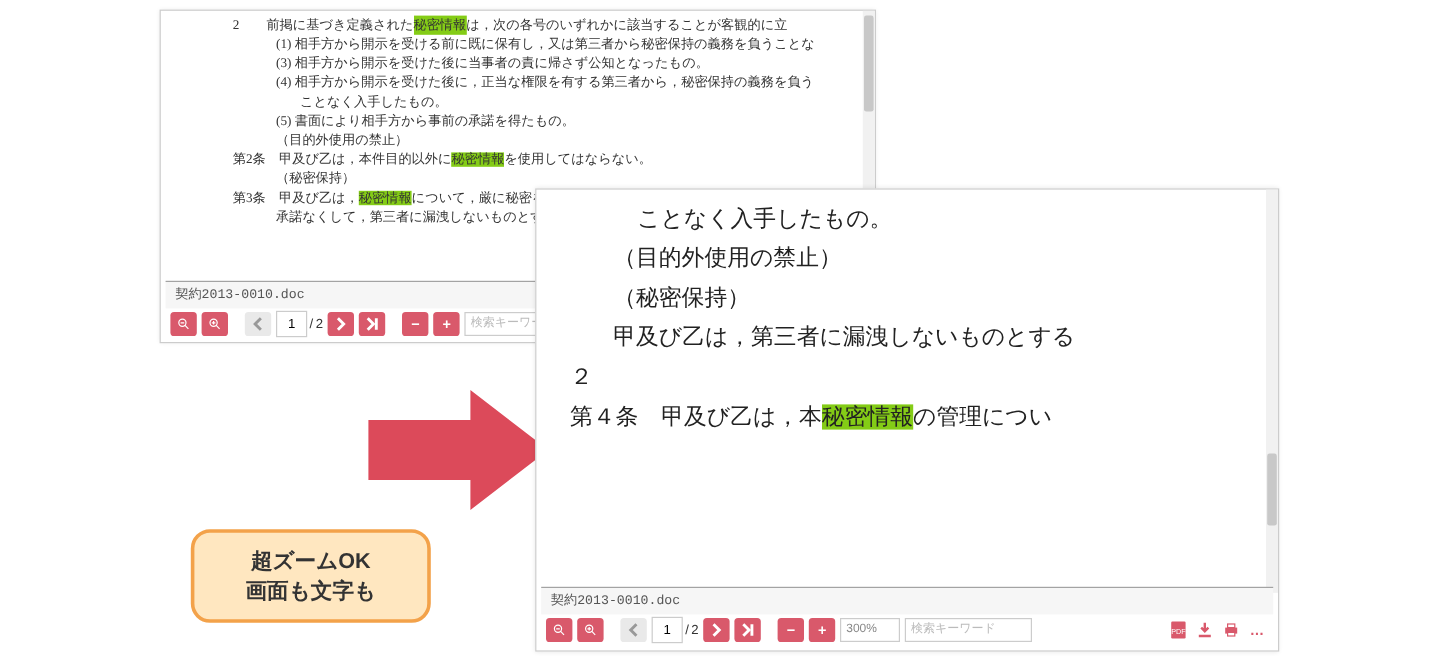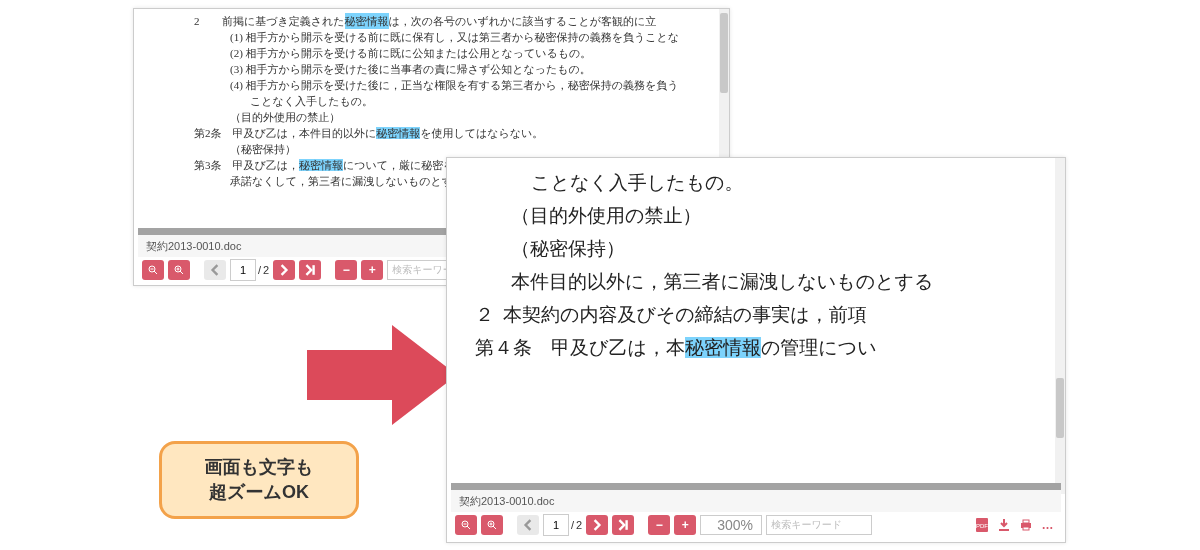--- a/index.html
+++ b/index.html
@@ -9,39 +9,39 @@
 
 .small{left:133px;top:8px;width:595px;height:276px}
 .doc-area{position:absolute;inset:0 0 48px 0;overflow:hidden;padding:4px 20px 4px 60px}
 .small .doc-area{font-size:11px;line-height:16px}
 .small .doc-area p{margin:0;white-space:nowrap}
 .ind1{padding-left:0}
 .ind2{padding-left:36px}
 .ind3{padding-left:56px}
 .label-row{display:flex}
 .label-row .num{width:28px;display:inline-block}
-.hl{background:#7dd3fc}
+.hl{background:#84cc16}
 
 
 .large{left:446px;top:157px;width:618px;height:384px}
 .large .doc-area{font-size:19px;line-height:33px;font-family:"MS Mincho",serif;color:#222;padding:8px 10px 4px 28px;bottom:58px}
 .large .doc-area p{margin:0;white-space:nowrap}
 
 
-.filebar{position:absolute;left:4px;right:4px;bottom:30px;height:22px;border-top:7px solid #a3a3a3;background:#f6f6f6;font-family:Liberation Sans, sans-serif;font-size:11px;line-height:22px;padding-left:8px;color:#555}
+.filebar{position:absolute;left:4px;right:4px;bottom:30px;height:22px;border-top:1px solid #a3a3a3;background:#f6f6f6;font-family:Liberation Mono, monospace;font-size:11px;line-height:22px;padding-left:8px;color:#555}
 
 
 .tbar{position:absolute;left:4px;right:4px;bottom:4px;height:26px;display:flex;align-items:center;gap:4px;font-family:Arial,sans-serif;font-size:11px;padding:0 4px}
 .btn{width:22px;height:20px;border-radius:3px;background:#d9596b;display:flex;align-items:center;justify-content:center;color:#fff;font-size:12px;font-weight:bold}
 .btn svg{width:12px;height:12px;fill:#fff}
 .btn.light{background:#e9e9e9;color:#444}
 .sep{width:6px}
 .pagefield{display:flex;align-items:center;gap:2px}
 .pagefield input{width:20px;height:18px;border:1px solid #ccc;text-align:center;font-size:11px}
-.zoomfield{width:44px;height:18px;border:1px solid #ccc;font-size:14px;padding-left:16px;line-height:18px;text-align:left;color:#888;font-family:sans-serif}
+.zoomfield{width:44px;height:18px;border:1px solid #ccc;font-size:10px;padding-left:4px;line-height:18px;text-align:left;color:#888;font-family:sans-serif}
 .search{width:100px;height:18px;border:1px solid #ccc;font-size:10px;padding-left:4px;line-height:18px;color:#bbb}
 .spacer{flex:1}
 .ricon{width:18px;height:18px;display:flex;align-items:center;justify-content:center;color:#d9596b;font-size:12px}
 .ricon svg{fill:#d9596b}
 .small .filebar{bottom:28px}
 .small .tbar{bottom:2px}
 
 
 .vscroll{position:absolute;right:0;top:0;bottom:48px;width:10px;background:#f1f1f1}
 .vscroll .thumb{position:absolute;left:1px;right:1px;background:#c8c8c8;border-radius:2px}
@@ -60,24 +60,24 @@
 
   <div class="panel small">
     <div class="doc-area" id="smallDoc">
         <p class="ind1 label-row">
           <span class="num">2</span>
           <span>前掲に基づき定義された</span>
           <span class="hl">秘密情報</span>
           <span>は，次の各号のいずれかに該当することが客観的に立</span>
         </p>
         <p class="ind2"><span>(1) 相手方から開示を受ける前に既に保有し，又は第三者から秘密保持の義務を負うことな</span></p>
-        <p class="ind2"><span>(2) 相手方から開示を受ける前に既に公知または公用となっているもの。</span></p>
         <p class="ind2"><span>(3) 相手方から開示を受けた後に当事者の責に帰さず公知となったもの。</span></p>
         <p class="ind2"><span>(4) 相手方から開示を受けた後に，正当な権限を有する第三者から，秘密保持の義務を負う</span></p>
         <p class="ind3"><span>ことなく入手したもの。</span></p>
+        <p class="ind2"><span>(5) 書面により相手方から事前の承諾を得たもの。</span></p>
         <p class="ind2"><span>（目的外使用の禁止）</span></p>
         <p class="ind1"><span>第2条　甲及び乙は，本件目的以外に</span><span class="hl">秘密情報</span><span>を使用してはならない。</span></p>
         <p class="ind2"><span>（秘密保持）</span></p>
         <p class="ind1"><span>第3条　甲及び乙は，</span><span class="hl">秘密情報</span><span>について，厳に秘密を保持するもの</span></p>
         <p class="ind2"><span>承諾なくして，第三者に漏洩しないものとする。</span></p>
       </div>
     <div class="vscroll">
         <div class="thumb" style="top:4px;height:80px"></div>
       </div>
     <div class="filebar"><span>契約2013-0010.doc</span></div>
@@ -131,24 +131,23 @@
     <svg viewBox="0 0 170 120">
         <path d="M10 35 L95 35 L95 10 L160 60 L95 110 L95 85 L10 85 Z" fill="#dc4a5a"></path>
       </svg>
   </div>
 
   <div class="panel large">
     <div class="doc-area" id="largeDoc">
         <p class="ind3"><span>ことなく入手したもの。</span></p>
         <p class="ind2"><span>（目的外使用の禁止）</span></p>
         <p class="ind2"><span>（秘密保持）</span></p>
-        <p class="ind2"><span>本件目的以外に，第三者に漏洩しないものとする</span></p>
+        <p class="ind2"><span>甲及び乙は，第三者に漏洩しないものとする</span></p>
         <p class="ind1 label-row">
           <span class="num">２</span>
-          <span>本契約の内容及びその締結の事実は，前項</span>
         </p>
         <p class="ind1"><span>第４条　甲及び乙は，本</span><span class="hl">秘密情報</span><span>の管理につい</span></p>
       </div>
     <div class="vscroll">
         <div class="thumb" style="top:220px;height:60px"></div>
       </div>
     <div class="filebar"><span>契約2013-0010.doc</span></div>
     <div class="tbar">
       <div class="btn">
           <svg viewBox="0 0 24 24">
@@ -210,18 +209,18 @@
             <rect x="4" y="2" width="6" height="3" fill="none" stroke="#d9596b"></rect>
             <rect x="4" y="9" width="6" height="3" fill="#fff" stroke="#d9596b"></rect>
           </svg>
         </div>
       <div class="ricon" style="color:#d9596b;font-weight:bold;letter-spacing:1px">…</div>
     </div>
   </div>
 
   <div class="callout">
     <div>
+      <div>超ズームOK</div>
       <div>画面も文字も</div>
-      <div>超ズームOK</div>
     </div>
   </div>
 
 </div>
 
 </body></html>

